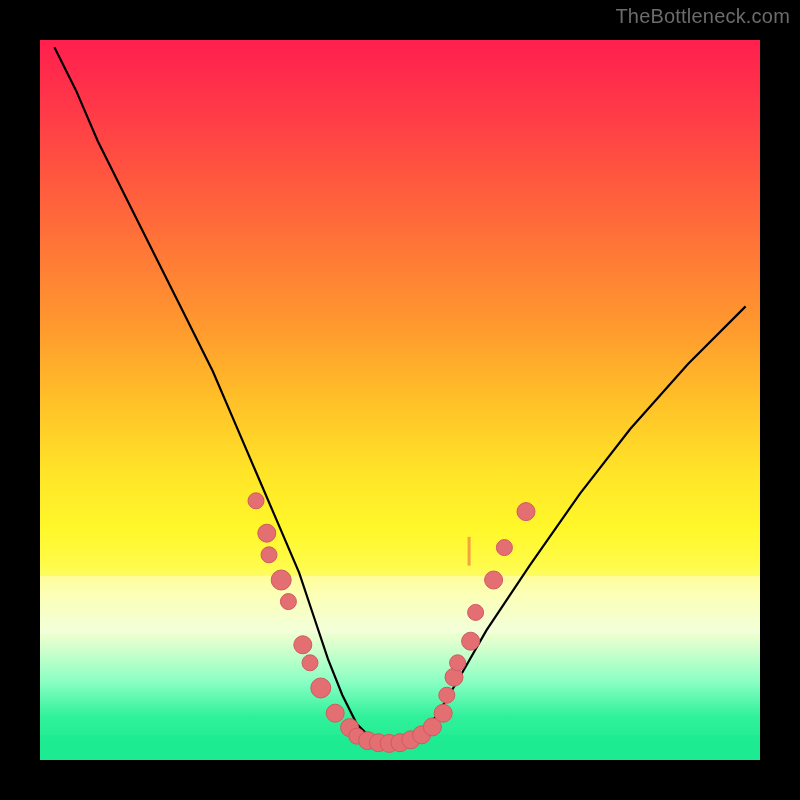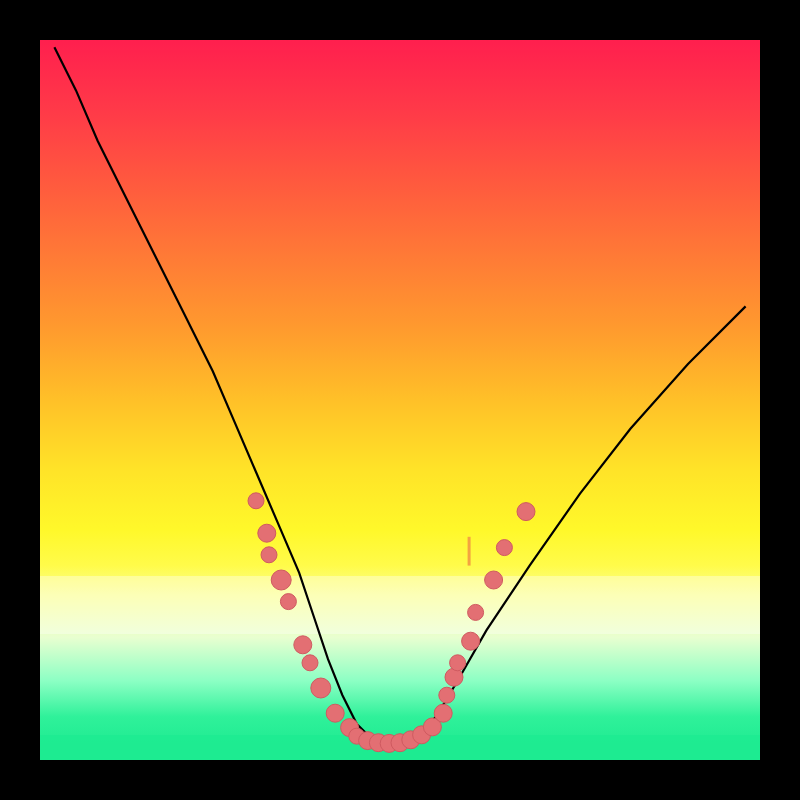--- a/index.html
+++ b/index.html
@@ -71,20 +71,21 @@
     color: #6b6b6b;
     font-size: 20px;
     font-weight: 500;
     letter-spacing: 0.2px;
   }
 </style>
 </head>
 <body>
 
 <div class="frame">
+  <div class="watermark">TheBottleneck.com</div>
 
   <div class="plot-area">
     <div class="band-light" style="top: 74.5%; height: 8%;"></div>
     <div class="band-green" style="height: 3.5%;"></div>
 
     <svg class="curve" viewBox="0 0 720 720" preserveAspectRatio="none">
       <path fill="none" stroke-width="2.2" d="M14.4 7.2 L36.0 50.4 L57.6 100.8 L86.4 158.4 L115.2 216.0 L144.0 273.6 L172.8 331.2 L194.4 381.6 L216.0 432.0 L237.6 482.4 L259.2 532.8 L273.6 576.0 L288.0 619.2 L302.4 655.2 L316.8 684.0 L331.2 698.4 L345.6 705.6 L360.0 705.6 L374.4 698.4 L396.0 676.8 L417.6 640.8 L446.4 590.4 L489.6 525.6 L540.0 453.6 L590.4 388.8 L648.0 324.0 L705.6 266.4" stroke="#000000"></path>
       <g>
           <circle cx="216.0" cy="460.8" r="8" fill="#e36f73" stroke="#cf5a60" stroke-width="1"></circle>
           <circle cx="226.8" cy="493.2" r="9" fill="#e36f73" stroke="#cf5a60" stroke-width="1"></circle>

